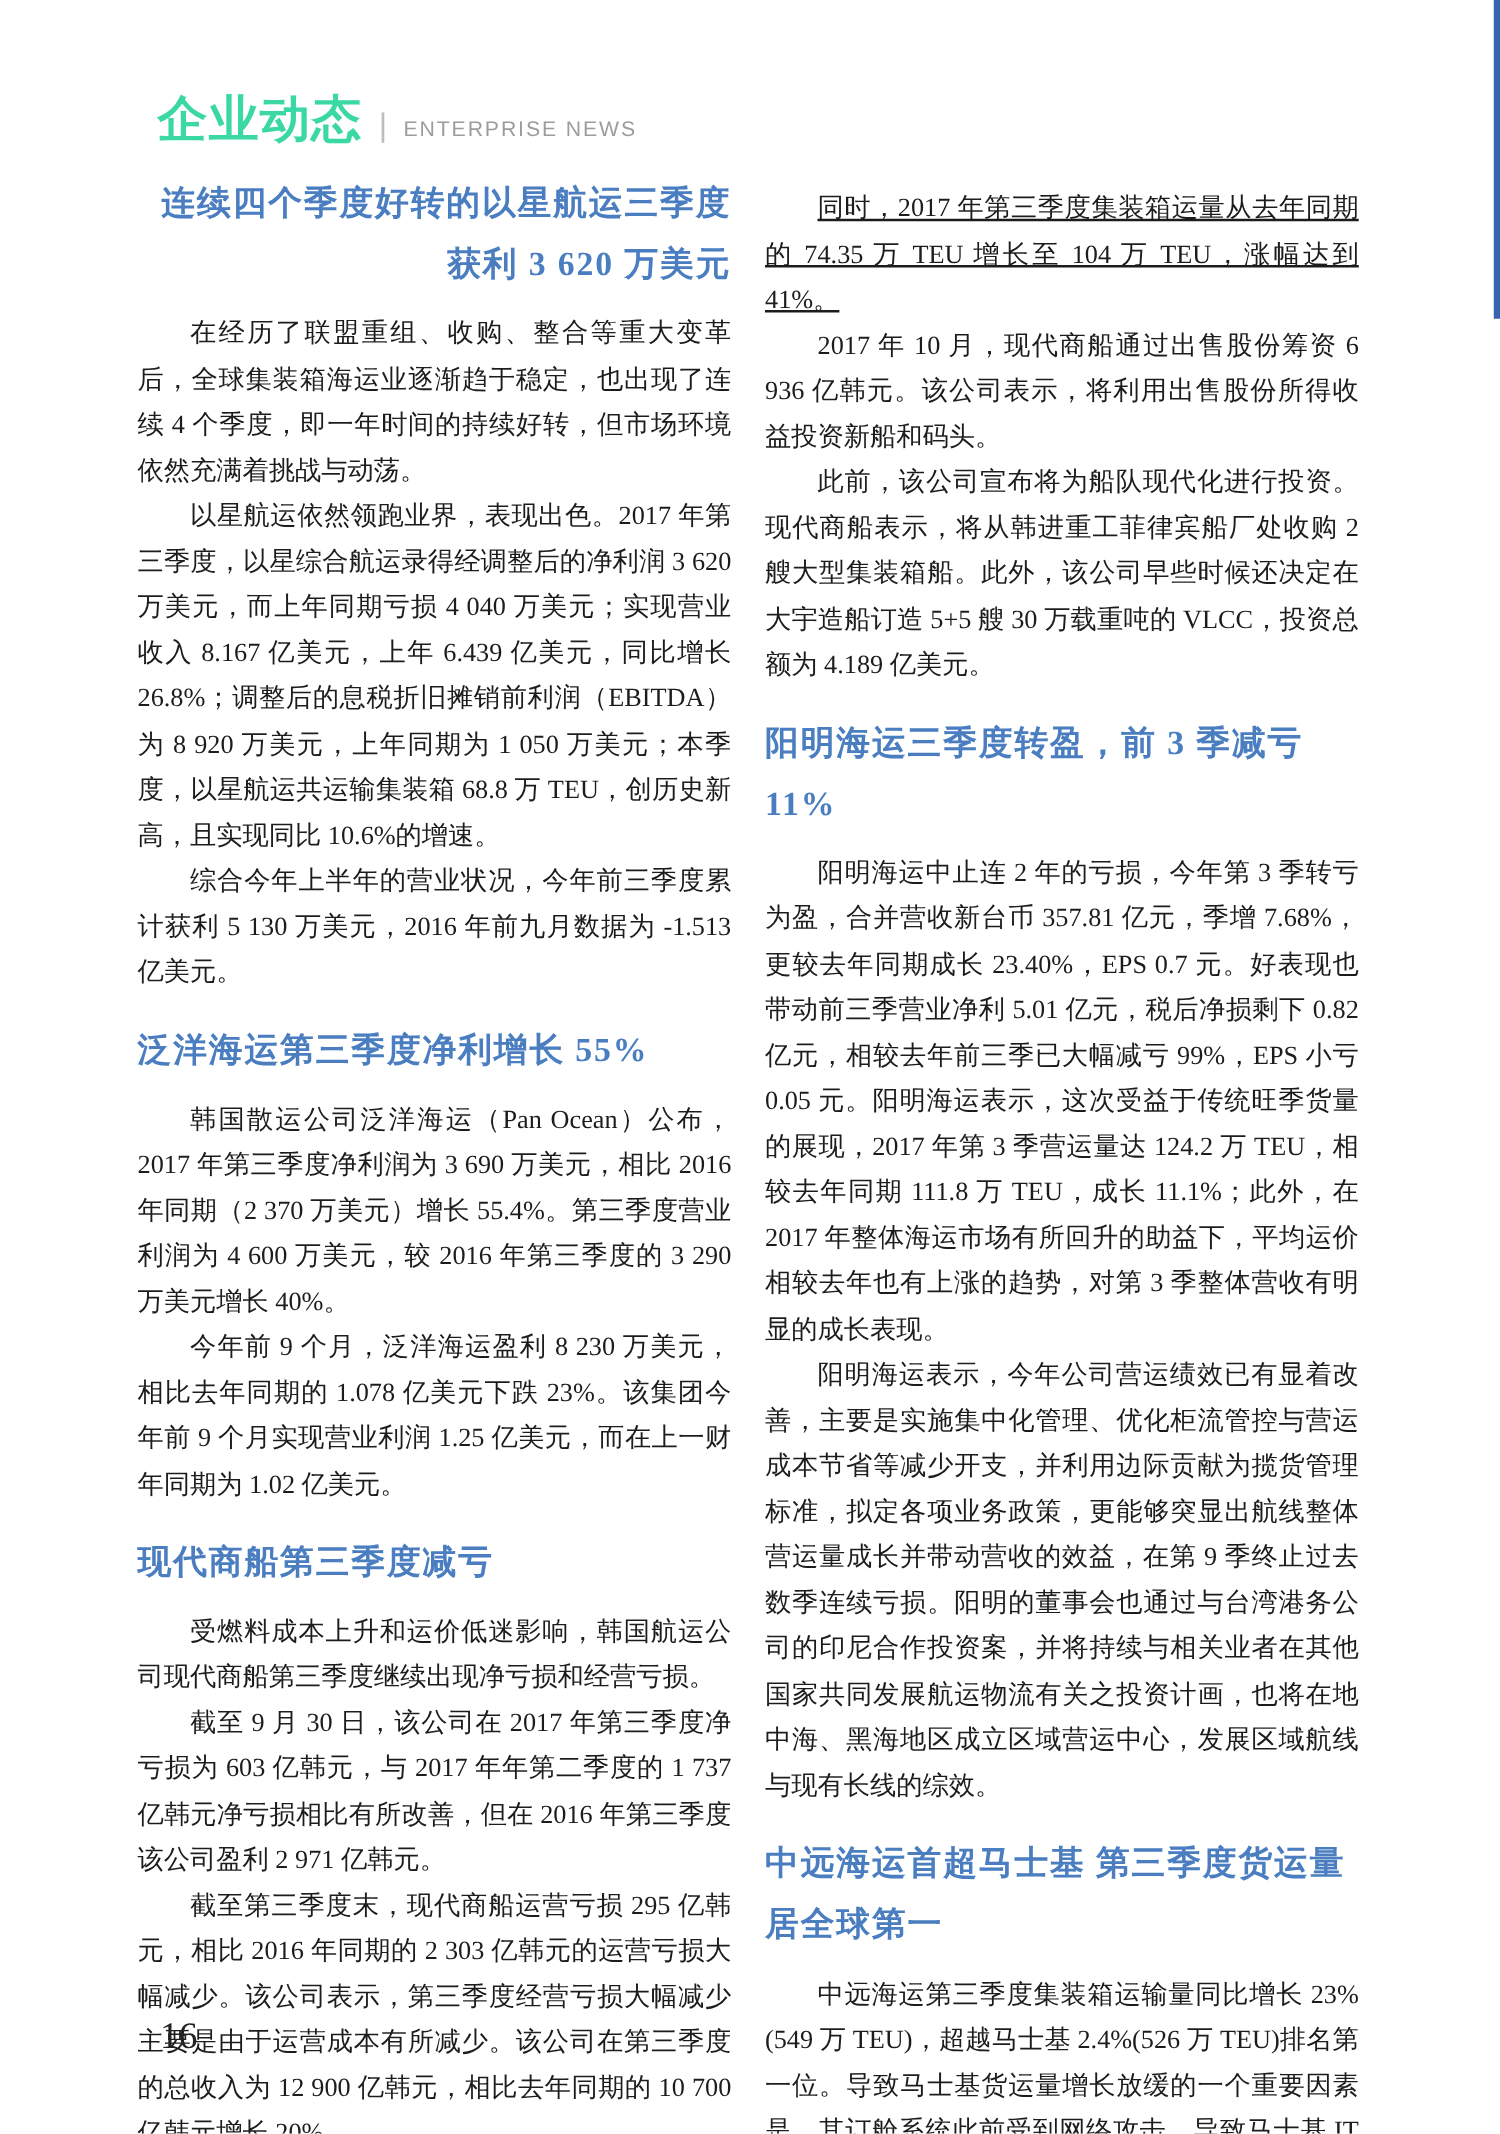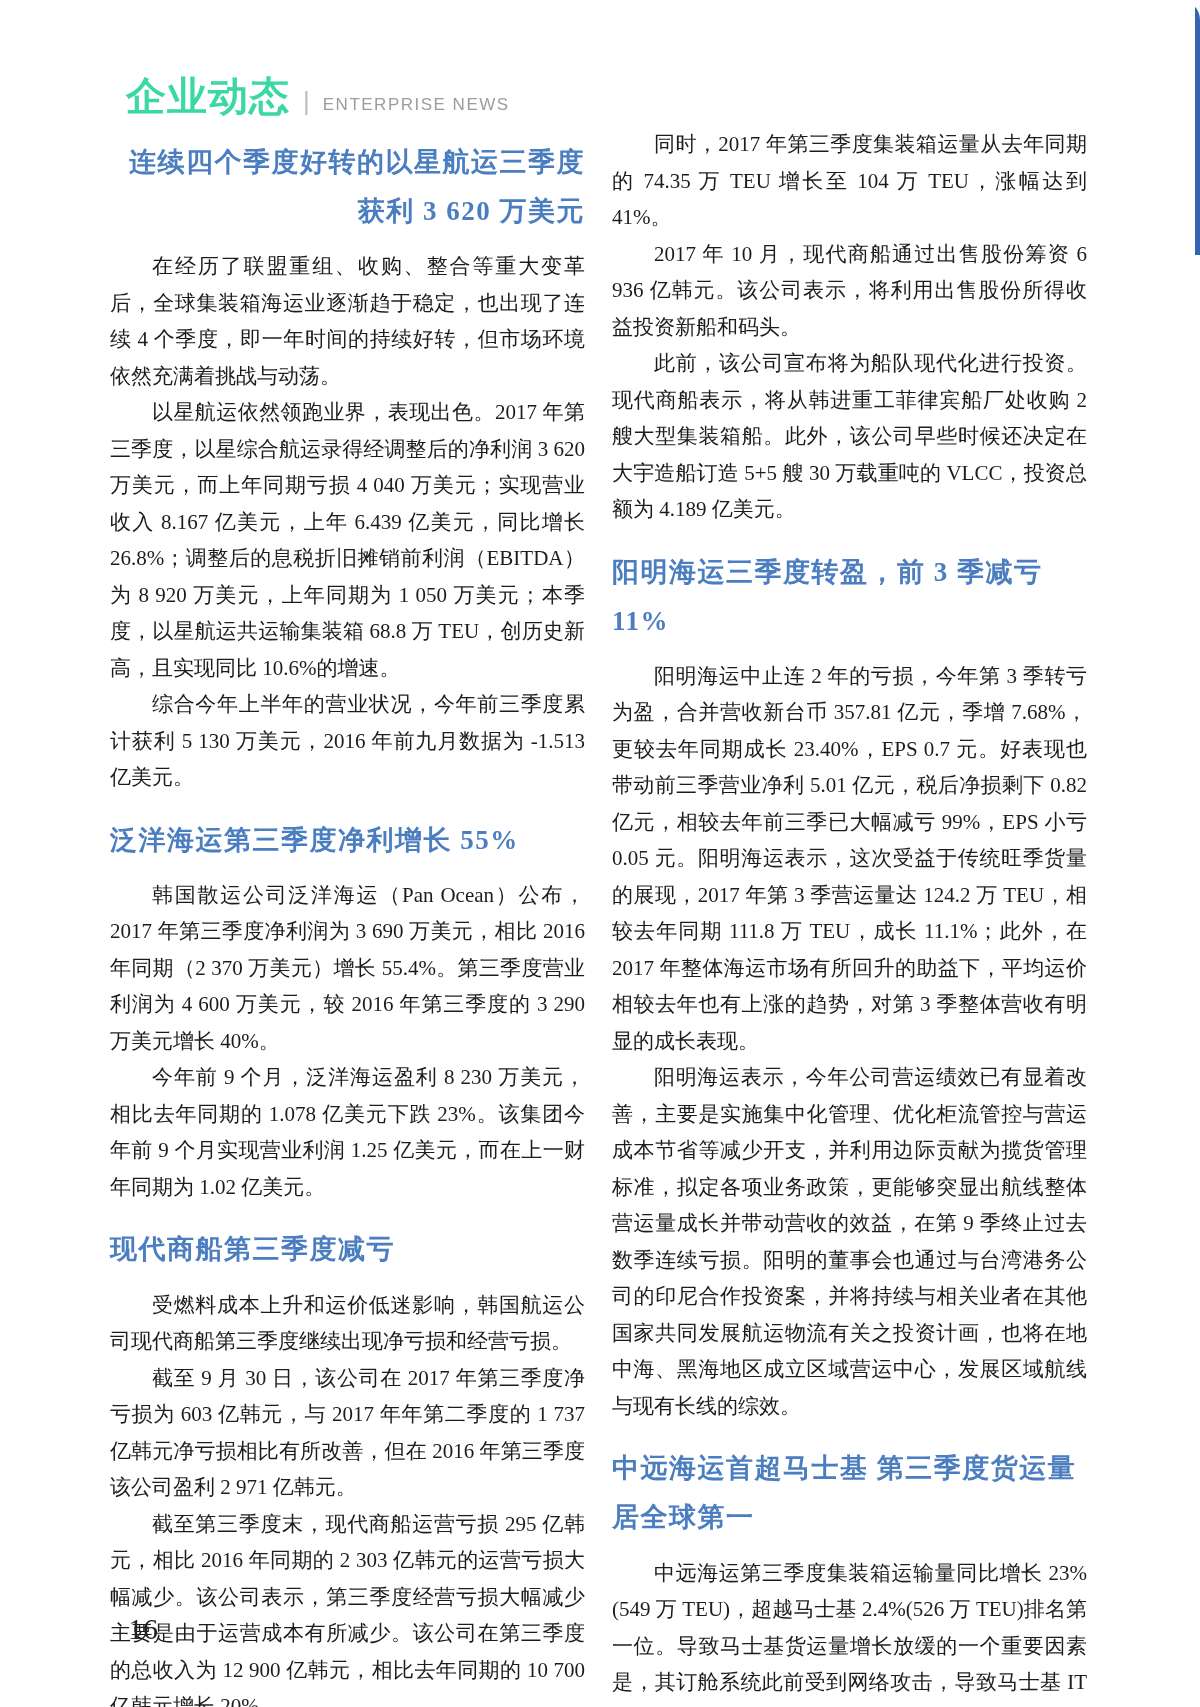--- a/index.html
+++ b/index.html
@@ -12,21 +12,20 @@
   html,body{margin:0;padding:0;background:#ffffff;}
   .page{
     position:relative;
     width:1200px;
     height:1707px;
     margin:0 auto;
     background:#ffffff;
     overflow:hidden;
     font-family:"Liberation Serif","DejaVu Serif",serif;
     color:var(--body-text);
-    border-radius:20px;
   }
   .edge-bar{
     position:absolute;
     top:0; right:0;
     width:5px; height:255px;
     background:var(--edge-bar-blue);
   }
   .content{
     position:absolute;
     top:0; left:110px;
@@ -124,21 +123,21 @@
         <p class="para">韩国散运公司泛洋海运（Pan Ocean）公布，2017 年第三季度净利润为 3 690 万美元，相比 2016 年同期（2 370 万美元）增长 55.4%。第三季度营业利润为 4 600 万美元，较 2016 年第三季度的 3 290 万美元增长 40%。</p>
         <p class="para">今年前 9 个月，泛洋海运盈利 8 230 万美元，相比去年同期的 1.078 亿美元下跌 23%。该集团今年前 9 个月实现营业利润 1.25 亿美元，而在上一财年同期为 1.02 亿美元。</p>
 
         <div class="heading">现代商船第三季度减亏</div>
         <p class="para">受燃料成本上升和运价低迷影响，韩国航运公司现代商船第三季度继续出现净亏损和经营亏损。</p>
         <p class="para">截至 9 月 30 日，该公司在 2017 年第三季度净亏损为 603 亿韩元，与 2017 年年第二季度的 1 737 亿韩元净亏损相比有所改善，但在 2016 年第三季度该公司盈利 2 971 亿韩元。</p>
         <p class="para">截至第三季度末，现代商船运营亏损 295 亿韩元，相比 2016 年同期的 2 303 亿韩元的运营亏损大幅减少。该公司表示，第三季度经营亏损大幅减少主要是由于运营成本有所减少。该公司在第三季度的总收入为 12 900 亿韩元，相比去年同期的 10 700 亿韩元增长 20%。</p>
       </div>
 
       <div class="col">
-        <p class="para" style="margin-top:2px;">同时，2017 年第三季度集装箱运量从去年同期的 74.35 万 TEU 增长至 104 万 TEU，涨幅达到 41%。</p>
+        <p class="para" style="margin-top:24px;text-decoration:underline;">同时，2017 年第三季度集装箱运量从去年同期的 74.35 万 TEU 增长至 104 万 TEU，涨幅达到 41%。</p>
         <p class="para">2017 年 10 月，现代商船通过出售股份筹资 6 936 亿韩元。该公司表示，将利用出售股份所得收益投资新船和码头。</p>
         <p class="para">此前，该公司宣布将为船队现代化进行投资。现代商船表示，将从韩进重工菲律宾船厂处收购 2 艘大型集装箱船。此外，该公司早些时候还决定在大宇造船订造 5+5 艘 30 万载重吨的 VLCC，投资总额为 4.189 亿美元。</p>
 
         <div class="heading">阳明海运三季度转盈，前 3 季减亏 11%</div>
         <p class="para">阳明海运中止连 2 年的亏损，今年第 3 季转亏为盈，合并营收新台币 357.81 亿元，季增 7.68%，更较去年同期成长 23.40%，EPS 0.7 元。好表现也带动前三季营业净利 5.01 亿元，税后净损剩下 0.82 亿元，相较去年前三季已大幅减亏 99%，EPS 小亏 0.05 元。阳明海运表示，这次受益于传统旺季货量的展现，2017 年第 3 季营运量达 124.2 万 TEU，相较去年同期 111.8 万 TEU，成长 11.1%；此外，在 2017 年整体海运市场有所回升的助益下，平均运价相较去年也有上涨的趋势，对第 3 季整体营收有明显的成长表现。</p>
         <p class="para">阳明海运表示，今年公司营运绩效已有显着改善，主要是实施集中化管理、优化柜流管控与营运成本节省等减少开支，并利用边际贡献为揽货管理标准，拟定各项业务政策，更能够突显出航线整体营运量成长并带动营收的效益，在第 9 季终止过去数季连续亏损。阳明的董事会也通过与台湾港务公司的印尼合作投资案，并将持续与相关业者在其他国家共同发展航运物流有关之投资计画，也将在地中海、黑海地区成立区域营运中心，发展区域航线与现有长线的综效。</p>
 
         <div class="heading">中远海运首超马士基 第三季度货运量居全球第一</div>
         <p class="para">中远海运第三季度集装箱运输量同比增长 23%(549 万 TEU)，超越马士基 2.4%(526 万 TEU)排名第一位。导致马士基货运量增长放缓的一个重要因素是，其订舱系统此前受到网络攻击，导致马士基 IT 系统停工 12 天。</p>
       </div>

